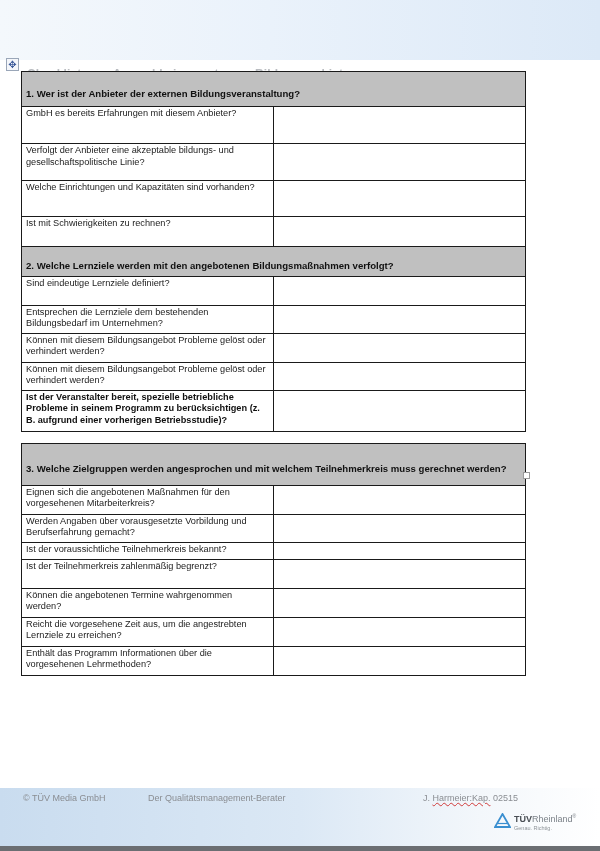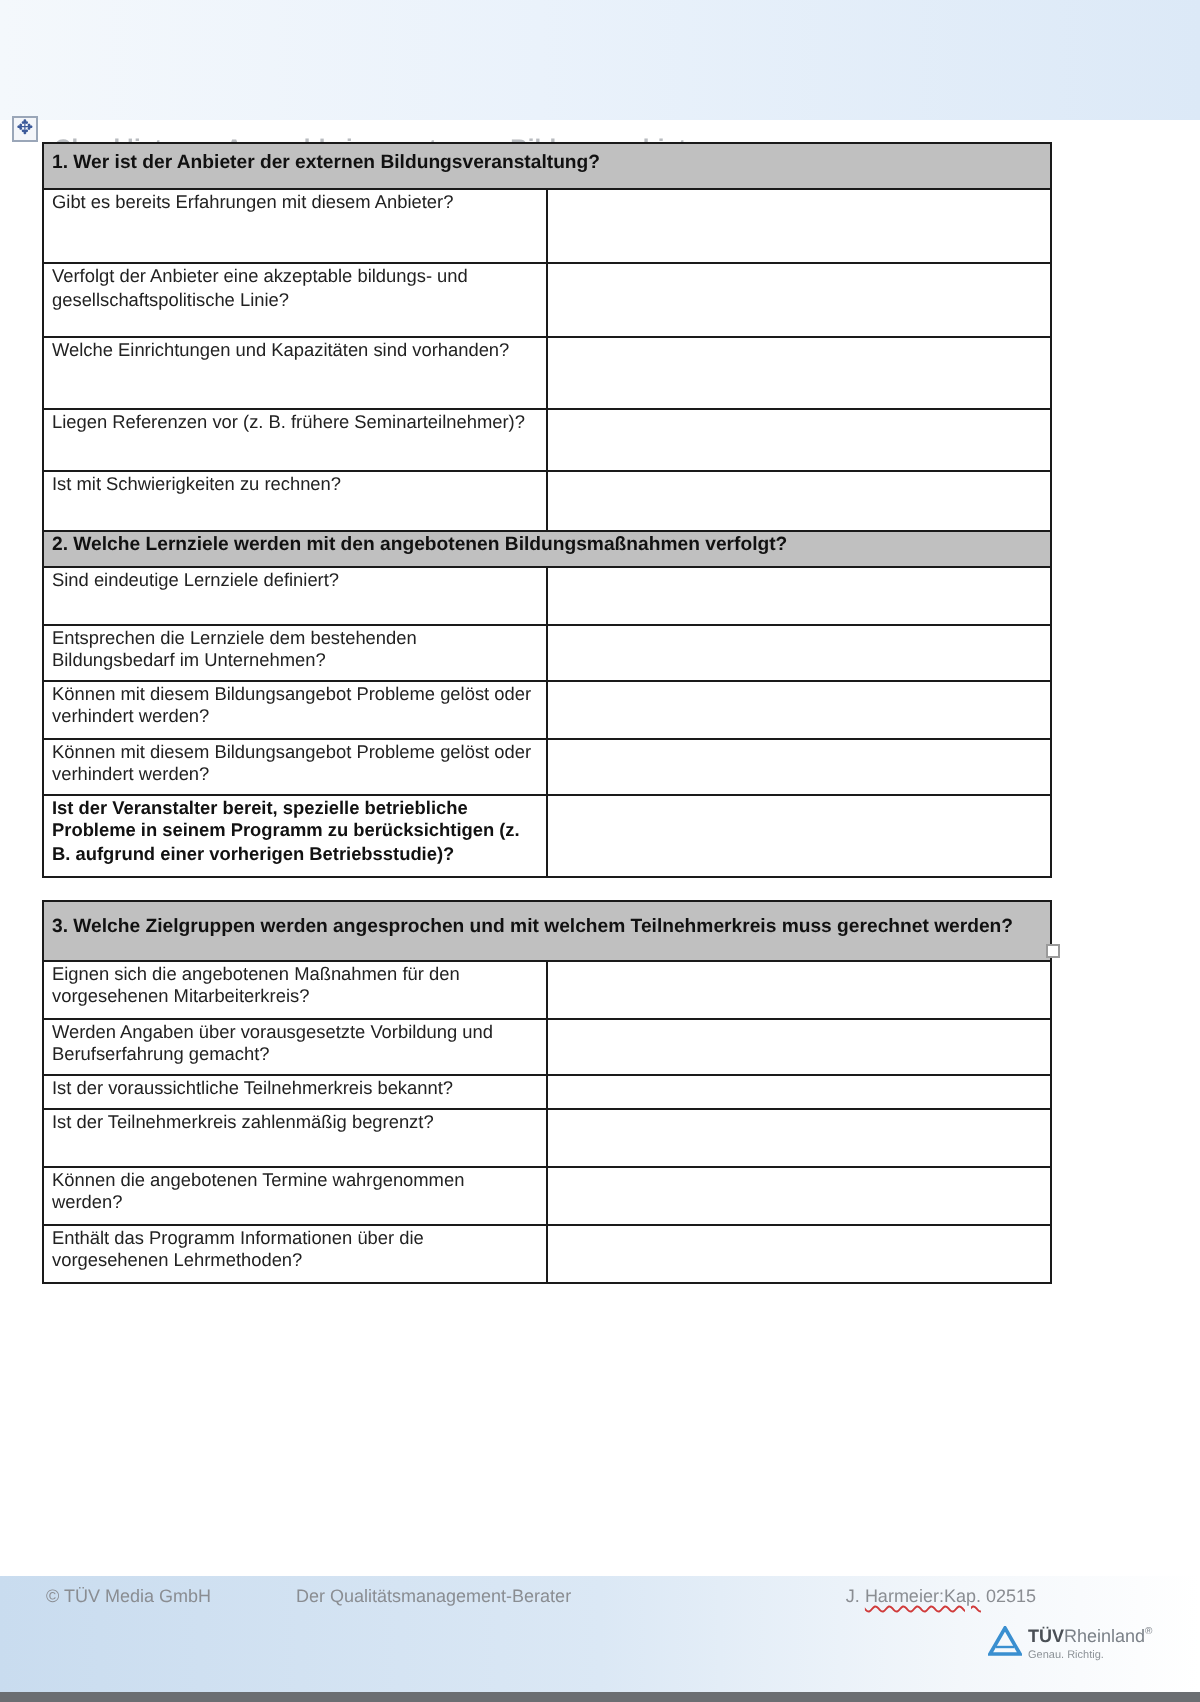--- a/index.html
+++ b/index.html
@@ -24,21 +24,21 @@
   table.checklist {
     position: absolute; left: 21px; top: 71px; width: 505px;
     border-collapse: collapse; table-layout: fixed;
   }
   table.checklist td {
     border: 1px solid #1a1a1a; padding: 1px 5px 2px 4px;
     font-size: 9.2px; line-height: 11.5px; color: #222; vertical-align: top;
   }
   table.checklist tr.section td {
     background: #c0c0c0; font-weight: bold; font-size: 9.6px; color: #111;
-    padding: 1px 5px 4px 4px; line-height: 11.5px; vertical-align: middle;
+    padding: 13px 5px 4px 4px; line-height: 11.5px; vertical-align: middle;
   }
   table.checklist td.q { width: 240px; }
   table.checklist td.a { }
   tr.bold td.q { font-weight: bold; color: #111; }
   .spacer-row td { border-left: none !important; border-right: none !important; height: 8px; padding: 0 !important; }
   .resize-handle {
     position: absolute; left: 523px; top: 472px; width: 5px; height: 5px;
     border: 1px solid #9a9a9a; background: #fff;
   }
   .footer-band {
@@ -64,33 +64,29 @@
 <div class="doc-title">Checkliste zur Auswahl eines externen Bildungsanbieters</div>
 <div class="move-handle">✥</div>
 
 <table class="checklist">
   <tbody>
 
     <tr class="section">
       <td colspan="2" style="height:17px">1. Wer ist der Anbieter der externen Bildungsveranstaltung?</td>
     </tr>
     <tr>
-      <td class="q" style="height:33px">Gibt es bereits Erfahrungen mit diesem Anbieter?</td>
+      <td class="q" style="height:33px">GmbH es bereits Erfahrungen mit diesem Anbieter?</td>
       <td class="a"></td>
     </tr>
     <tr>
       <td class="q" style="height:33px">Verfolgt der Anbieter eine akzeptable bildungs- und gesellschaftspolitische Linie?</td>
       <td class="a"></td>
     </tr>
     <tr>
       <td class="q" style="height:32px">Welche Einrichtungen und Kapazitäten sind vorhanden?</td>
-      <td class="a"></td>
-    </tr>
-    <tr>
-      <td class="q" style="height:27px">Liegen Referenzen vor (z. B. frühere Seminarteilnehmer)?</td>
       <td class="a"></td>
     </tr>
     <tr>
       <td class="q" style="height:26px">Ist mit Schwierigkeiten zu rechnen?</td>
       <td class="a"></td>
     </tr>
 
     <tr class="section">
       <td colspan="2" style="height:11px">2. Welche Lernziele werden mit den angebotenen Bildungsmaßnahmen verfolgt?</td>
     </tr>
@@ -135,20 +131,24 @@
     </tr>
     <tr>
       <td class="q" style="height:25px">Ist der Teilnehmerkreis zahlenmäßig begrenzt?</td>
       <td class="a"></td>
     </tr>
 
     <tr>
       <td class="q" style="height:25px">Können die angebotenen Termine wahrgenommen werden?</td>
       <td class="a"></td>
     </tr>
+    <tr>
+      <td class="q" style="height:25px">Reicht die vorgesehene Zeit aus, um die angestrebten Lernziele zu erreichen?</td>
+      <td class="a"></td>
+    </tr>
 
     <tr>
       <td class="q" style="height:25px">Enthält das Programm Informationen über die vorgesehenen Lehrmethoden?</td>
       <td class="a"></td>
     </tr>
   </tbody>
 </table>
 
 <div class="resize-handle"></div>
 

